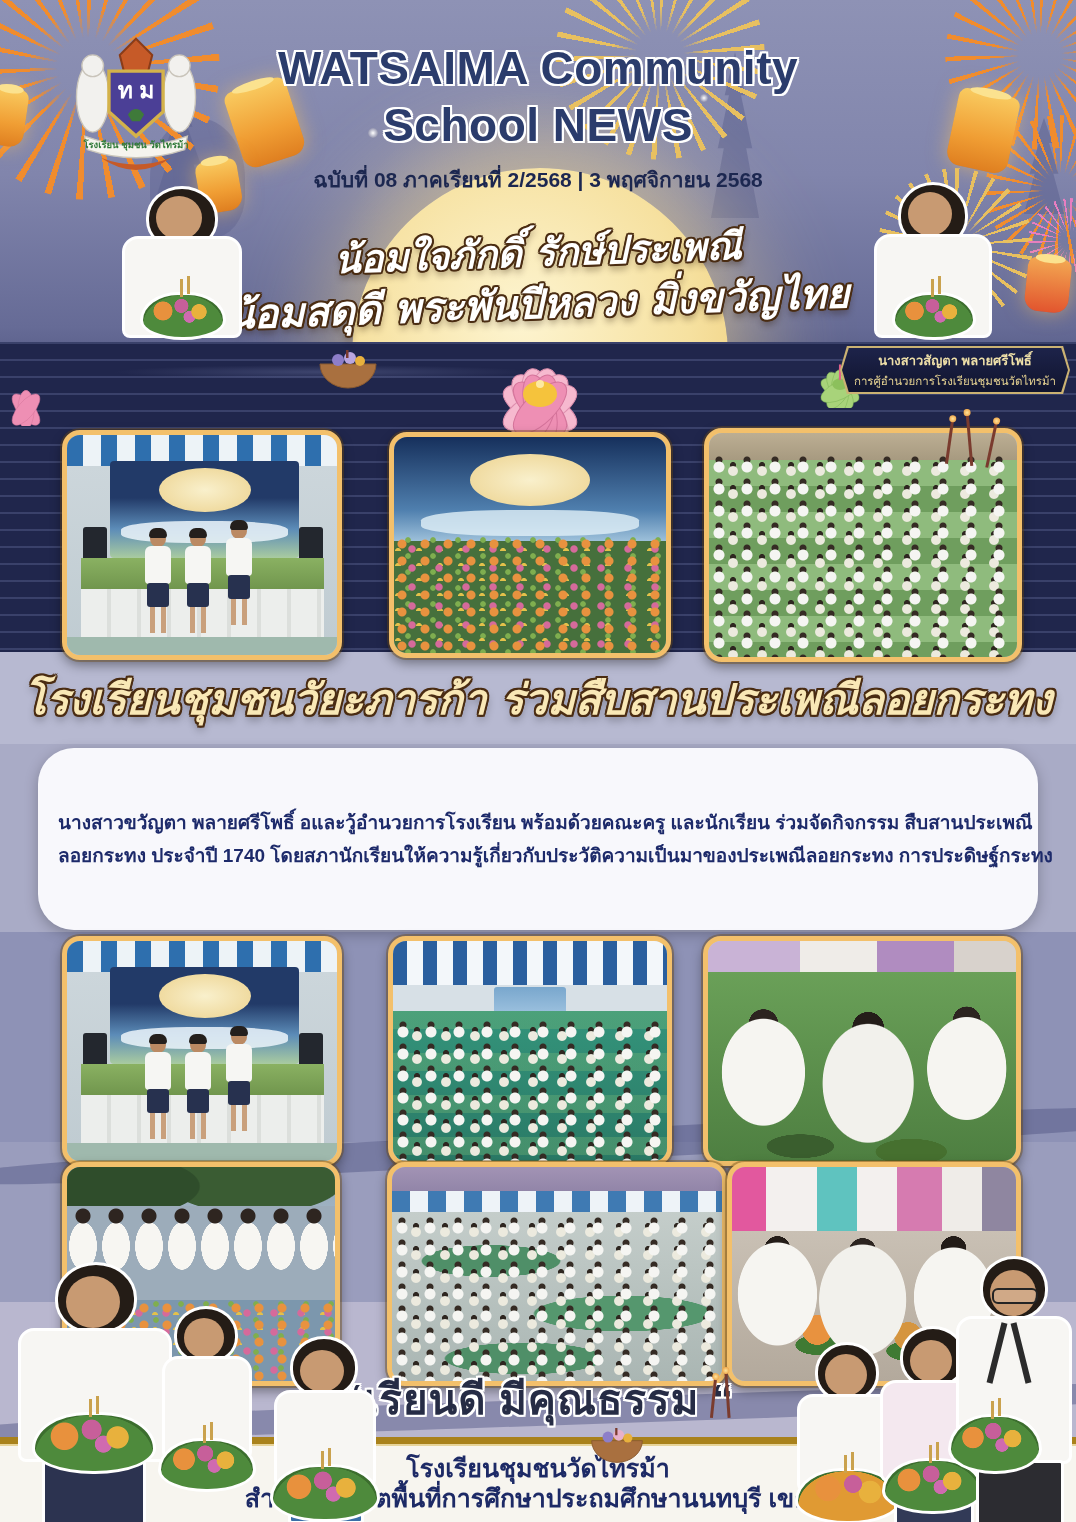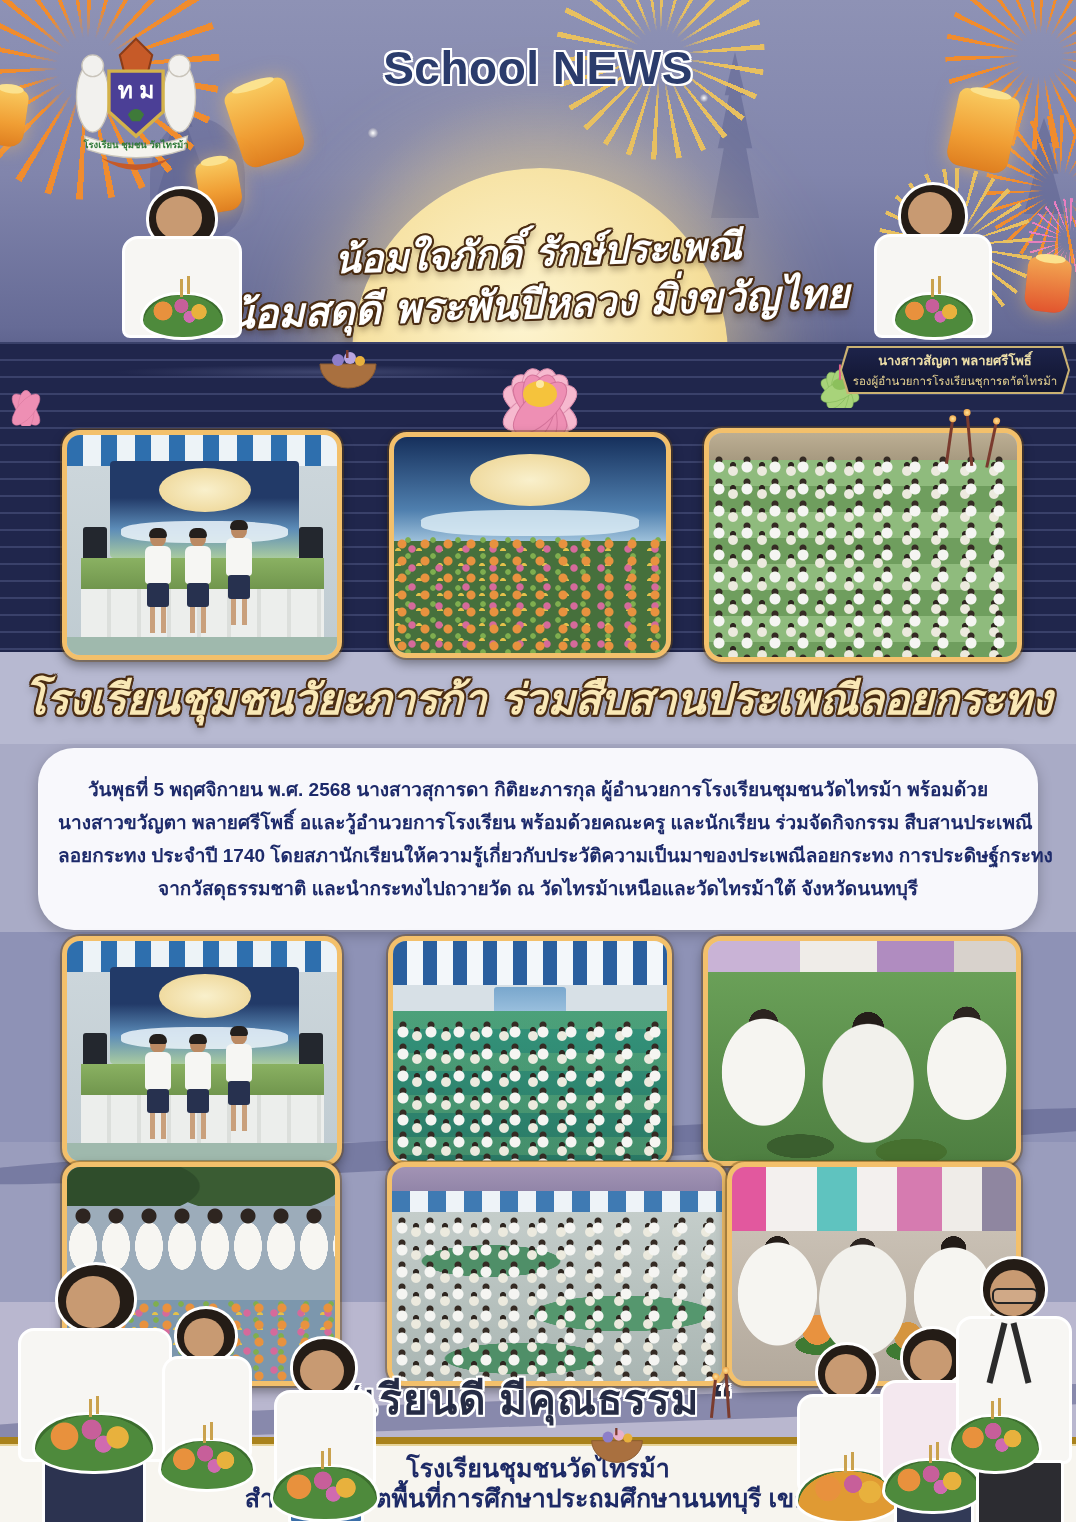--- a/index.html
+++ b/index.html
@@ -153,43 +153,45 @@
     <circle cx="82" cy="22" r="8" fill="#f2f1ee" stroke="#c9c4ba"></circle>
     <path d="M30 26 H70 V56 L50 74 L30 56 Z" fill="#4b3f96" stroke="#d4b24a" stroke-width="2.5"></path>
     <text x="50" y="46" text-anchor="middle" font-size="17" font-weight="bold" fill="#ffffff">ท ม</text>
     <path d="M44 58 Q50 50 56 58 L53 63 H47 Z" fill="#3f7a3a"></path>
     <path d="M12 74 Q50 88 88 74 L86 84 Q50 96 14 84 Z" fill="#f6f4ee" stroke="#c9c4ba"></path>
     <text x="50" y="83" text-anchor="middle" font-size="7" font-weight="bold" fill="#2f7a38">โรงเรียน ชุมชน วัดไทรม้า</text>
     <path d="M24 90 Q50 100 76 90 Q50 108 24 90 Z" fill="#c65a28"></path>
   </svg>
 
   <div class="title">
+    <div>WATSAIMA Community</div>
     <div>School NEWS</div>
   </div>
+  <div class="issue">ฉบับที่ 08 ภาคเรียนที่ 2/2568 | 3 พฤศจิกายน 2568</div>
 
   <div class="motto" style="top:222px;font-size:38px;">น้อมใจภักดิ์ รักษ์ประเพณี</div>
   <div class="motto" style="top:272px;font-size:40px;">น้อมสดุดี พระพันปีหลวง มิ่งขวัญไทย</div>
 
   <div class="cut" style="left:94px;top:186px;width:170px;height:160px;z-index:5;">
     <span class="cp c-hair" style="left:52px;top:0;width:66px;height:58px;"></span>
     <span class="cp c-face" style="left:62px;top:10px;width:46px;height:44px;"></span>
     <span class="cp c-shirt" style="left:28px;top:50px;width:114px;height:96px;"></span>
     <span class="cp c-kt" style="left:46px;top:106px;width:80px;height:42px;"></span>
   </div>
   <div class="cut" style="left:856px;top:182px;width:150px;height:164px;z-index:5;">
     <span class="cp c-hair" style="left:42px;top:0;width:64px;height:60px;"></span>
     <span class="cp c-face" style="left:52px;top:10px;width:44px;height:44px;"></span>
     <span class="cp c-shirt" style="left:18px;top:52px;width:112px;height:98px;"></span>
     <span class="cp c-kt" style="left:36px;top:110px;width:78px;height:42px;"></span>
   </div>
 
   <div class="nameplate" style="left:840px;top:346px;width:226px;">
     <div class="np-in">
       <div class="np-name">นางสาวสัญตา พลายศรีโพธิ์</div>
-      <div class="np-role">รองผู้อำนวยการโรงเรียนชุการดาัดไทรม้า</div>
+      <div class="np-role">การศู้อำนวยการโรงเรียนชุมชนวัดไทรม้า</div>
     </div>
   </div>
 
   <svg class="abs" style="left:440px;top:336px;width:200px;height:100px;z-index:4;" viewBox="0 0 200 100">
     <g transform="translate(100 72)">
       <g fill="#f6b9cf" stroke="#dd8fae" stroke-width="1">
         <ellipse rx="17" ry="40" transform="rotate(-64)"></ellipse>
           <ellipse rx="17" ry="40" transform="rotate(-38)"></ellipse>
         <ellipse rx="17" ry="40" transform="rotate(-13)"></ellipse>
           <ellipse rx="17" ry="40" transform="rotate(13)"></ellipse>
@@ -283,24 +285,22 @@
   </figure>
 
   <figure class="photo" style="left:704px;top:428px;width:308px;height:224px;" title="Aerial view of students making krathongs on green mats">
     <i class="r" style="top:0;height:12%;background:linear-gradient(#bcae93,#a79a80);"></i>
     <i class="r" style="top:12%;height:88%;background:repeating-linear-gradient(180deg,#8fbb7d 0 26px,#6f9e5e 26px 52px);"></i>
     <i class="r dots-c" style="top:10%;height:90%;"></i>
   </figure>
 
   <div class="headline">โรงเรียนชุมชนวัยะภารก้า ร่วมสืบสานประเพณีลอยกระทง</div>
   <div class="panel">
-    <div class="artline">วันพุธที่ 5 พฤศจิกายน พ.ศ. 2568 นางสาวสุการดา กิติยะภารกุล ผู้อำนวยการโรงเรียนชุมชนวัดไทรม้า พร้อมด้วย</div>
     <div class="artline">นางสาวขวัญตา พลายศรีโพธิ์ อและวู้อำนวยการโรงเรียน พร้อมด้วยคณะครู และนักเรียน ร่วมจัดกิจกรรม สืบสานประเพณี</div>
     <div class="artline">ลอยกระทง ประจำปี 1740 โดยสภานักเรียนให้ความรู้เกี่ยวกับประวัติความเป็นมาของประเพณีลอยกระทง การประดิษฐ์กระทง</div>
-    <div class="artline">จากวัสดุธรรมชาติ และนำกระทงไปถวายวัด ณ วัดไทรม้าเหนือและวัดไทรม้าใต้ จังหวัดนนทบุรี</div>
   </div>
 
   <figure class="photo" style="left:62px;top:936px;width:270px;height:220px;" title="Three students presenting on stage with festival banner">
     <i class="r" style="top:0;height:14%;background:repeating-linear-gradient(90deg,#2e6fae 0 16px,#edf3f7 16px 34px);"></i>
     <i class="r" style="top:14%;height:86%;background:linear-gradient(#ccd6db,#bfcbd1);"></i>
     <i class="r" style="top:12%;left:16%;width:70%;height:44%;border-radius:4px;background:linear-gradient(180deg,#223a68 0 38%,#5c8cb8 70%,#a9cba0);"></i>
     <i class="r" style="top:15%;left:34%;width:34%;height:20%;border-radius:50%;background:radial-gradient(#f9f0cc,#ecd28e);"></i>
     <i class="r" style="top:39%;left:20%;width:62%;height:10%;border-radius:40%;background:rgba(236,244,250,.85);"></i>
     <i class="r" style="top:42%;left:6%;width:9%;height:19%;background:#23272e;border-radius:3px;"></i>
     <i class="r" style="top:42%;left:86%;width:9%;height:19%;background:#23272e;border-radius:3px;"></i>

